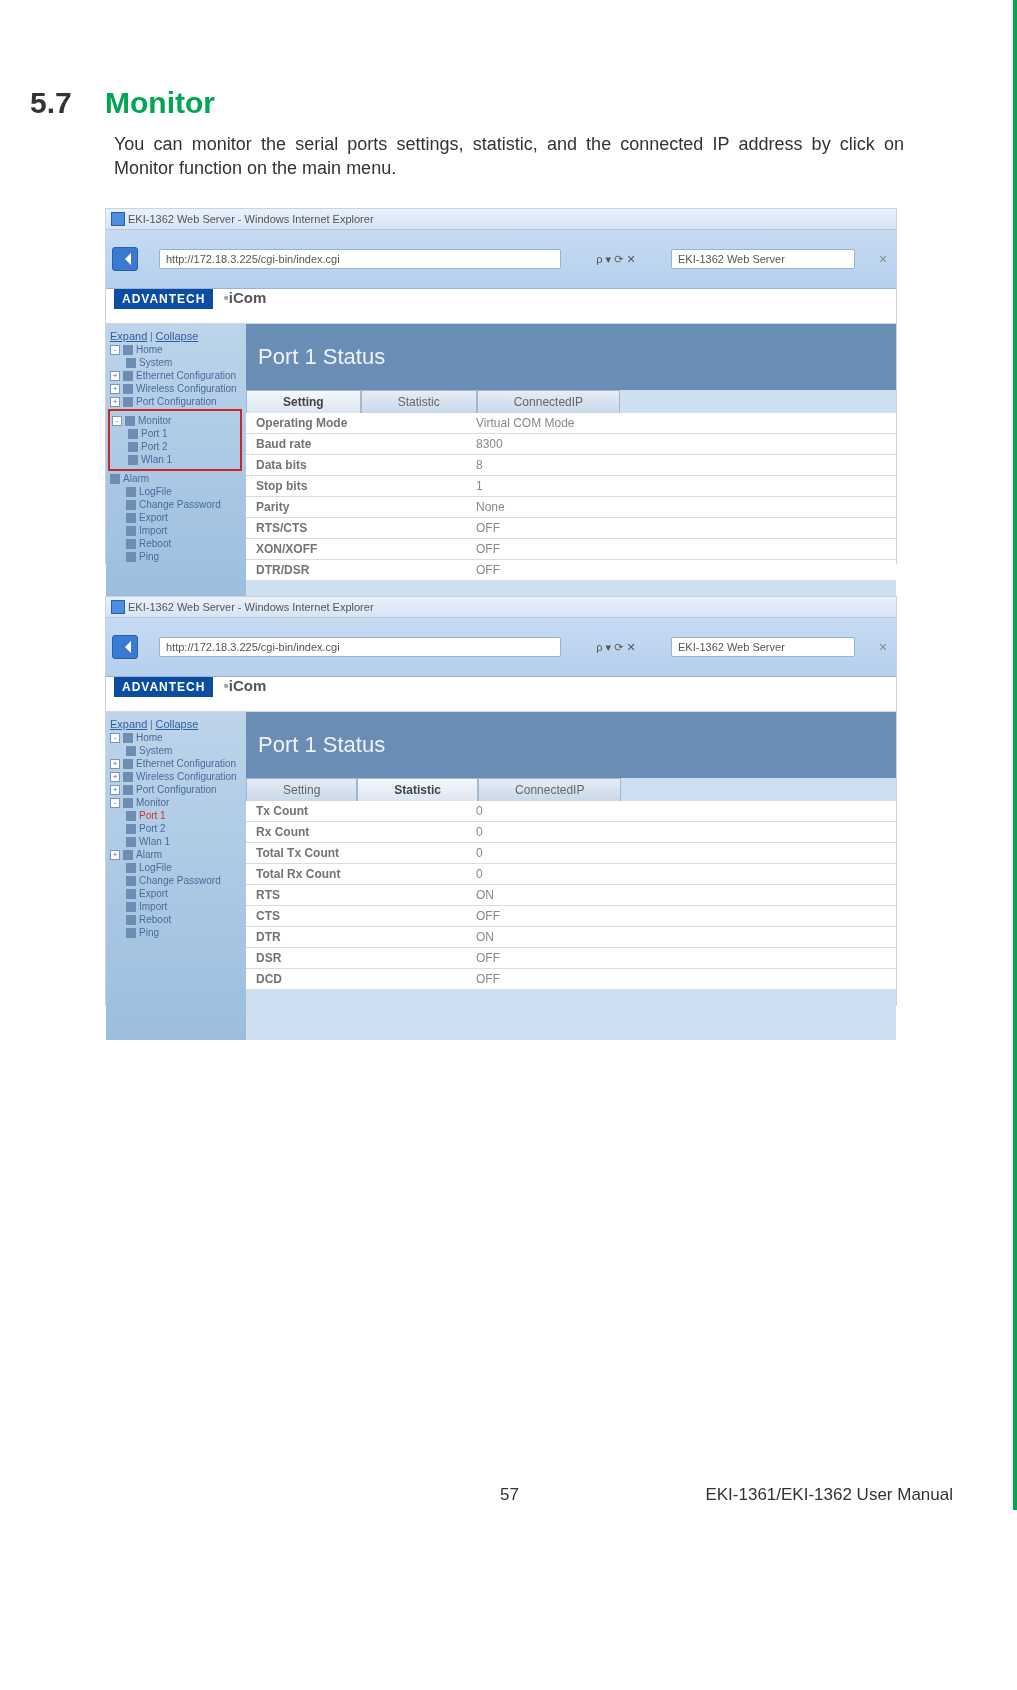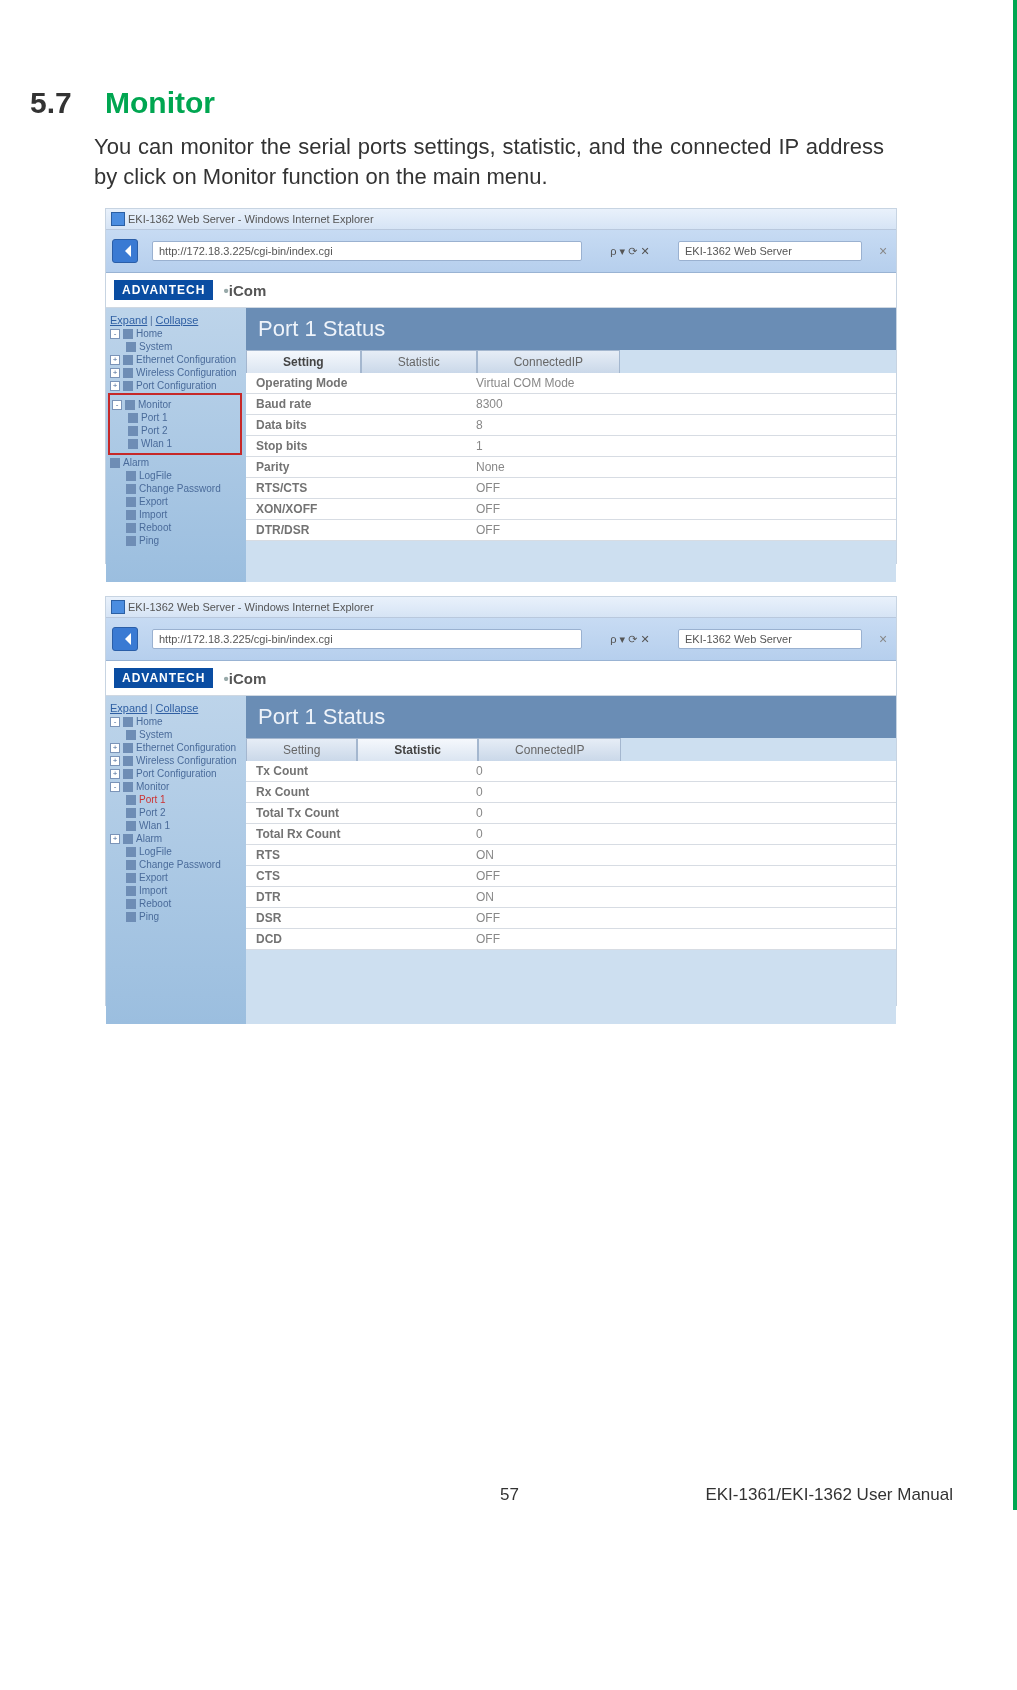--- a/index.html
+++ b/index.html
@@ -1,56 +1,56 @@
 <!DOCTYPE html>
 <html><head>
 <meta charset="utf-8">
 <style>
   html,body{margin:0;padding:0;width:1017px;background:#fff;font-family:Arial,Helvetica,sans-serif;color:#333}
   .page{position:relative;width:1017px;height:1510px;box-sizing:border-box;border-right:4px solid #00a651}
   .section-num{position:absolute;left:30px;top:86px;font-size:30px;font-weight:bold;color:#333}
   .section-title{position:absolute;left:105px;top:86px;font-size:30px;font-weight:bold;color:#00a651}
-  .body-text{position:absolute;left:94px;top:132px;width:790px;font-size:22px;line-height:1.35;text-align:justify}
+  .body-text{position:absolute;left:114px;top:132px;width:790px;font-size:18px;line-height:1.35;text-align:justify}
   .footer{position:absolute;bottom:25px;width:100%;font-size:17px;color:#333}
   .footer .pn{position:absolute;left:500px}
   .footer .man{position:absolute;right:60px}
 
   .shot{position:absolute;left:105px;width:792px;box-sizing:border-box;border:1px solid #c7d4e2}
   .shot.one{top:208px;height:356px}
   .shot.two{top:596px;height:410px}
 
   .ie-title{height:20px;background:linear-gradient(#e9f1fb,#d6e4f5);font-size:11px;color:#555;padding-left:22px;line-height:20px;position:relative;border-bottom:1px solid #b9c8dd}
   .ie-title::before{content:"";position:absolute;left:5px;top:3px;width:12px;height:12px;background:#4b8de0;border:1px solid #2b5fa3}
 
-  .ie-addr{height:26px;background:linear-gradient(#c7dbf3,#b6cfed);display:flex;align-items:center;gap:14px;padding:8px 6px;border-bottom:1px solid #99b3d3;font-size:11px;color:#555}
+  .ie-addr{height:26px;background:linear-gradient(#c7dbf3,#b6cfed);display:flex;align-items:center;gap:21px;padding:16px 6px;border-bottom:1px solid #99b3d3;font-size:11px;color:#555}
   .back-btn{width:24px;height:22px;background:#3a7ad3;border:1px solid #2a5ea8;border-radius:3px;position:relative}
   .back-btn::before{content:"";position:absolute;left:6px;top:5px;border:6px solid transparent;border-right-color:#fff}
   .url-box{flex:1;height:18px;background:#fff;border:1px solid #9ab1d0;border-radius:2px;padding:0 6px;line-height:18px}
   .url-right{width:68px;text-align:center}
   .tab-ie{width:170px;height:18px;background:#fff;border:1px solid #9ab1d0;border-radius:2px;padding:0 6px;line-height:18px}
   .tab-x{width:14px;text-align:center;color:#888;font-size:14px}
 
-  .logo-bar{height:34px;background:#fff;border-bottom:1px solid #cfd8e2;padding-left:8px;display:flex;align-items:center;gap:10px}
+  .logo-bar{height:34px;background:#fff;border-bottom:1px solid #cfd8e2;padding-left:8px;display:flex;align-items:flex-start;gap:10px}
   .adv-logo{background:#0a4da2;color:#fff;font-weight:bold;font-size:12px;padding:3px 8px;letter-spacing:1px}
   .icom-logo{font-size:15px;font-weight:bold;color:#555}
   .icom-logo .dot{color:#9aa}
 
   .app{display:flex;height:calc(100% - 80px);background:linear-gradient(#bdd4ea,#9bbedf)}
   .sidebar{width:132px;background:linear-gradient(#bdd4ea,#9bbedf);padding:6px 4px;font-size:10px;color:#4a6b9a}
   .sb-head a{color:#2f5fa3;text-decoration:underline;font-size:11px}
   .sb-item{display:flex;align-items:center;gap:3px;margin:2px 0;white-space:nowrap}
   .sb-item.hl{color:#c33}
   .plus{width:8px;height:8px;border:1px solid #7b94b8;font-size:8px;line-height:8px;text-align:center;color:#4a6b9a;background:#fff}
   .minus{width:8px;height:8px;border:1px solid #7b94b8;font-size:8px;line-height:8px;text-align:center;color:#4a6b9a;background:#fff}
   .sb-ico{width:10px;height:10px;background:#6e8db5}
   .sb-sub{margin-left:16px}
   .redbox{border:2px solid #c62828;padding:2px;margin-left:-2px}
 
   .content{flex:1;background:#cddff0;padding:0}
-  .ct-title{background:#6a8db5;color:#eef3fa;font-size:22px;padding:8px 12px}
+  .ct-title{background:#6a8db5;color:#eef3fa;font-size:22px;padding:20px 12px}
   .tab-row{display:flex;gap:0;background:#cddff0;font-size:12px}
   .tab-row .tab{flex:0 0 auto;padding:4px 36px;border:1px solid #a4b7cf;border-bottom:none;background:linear-gradient(#f5f8fc,#dbe5f1);color:#444;font-weight:bold}
   .tab-row .tab.off{background:linear-gradient(#e6edf6,#cad8e9);color:#666;font-weight:normal}
   .tbl{width:100%;border-collapse:collapse;background:#fff;font-size:12px}
   .tbl tr{border-bottom:1px solid #d7dce3}
   .tbl td{padding:3px 10px;color:#666}
   .tbl td:first-child{width:200px;color:#737373;font-weight:bold}
   .tbl td.light{font-weight:normal;color:#888}
 </style>
 </head>

